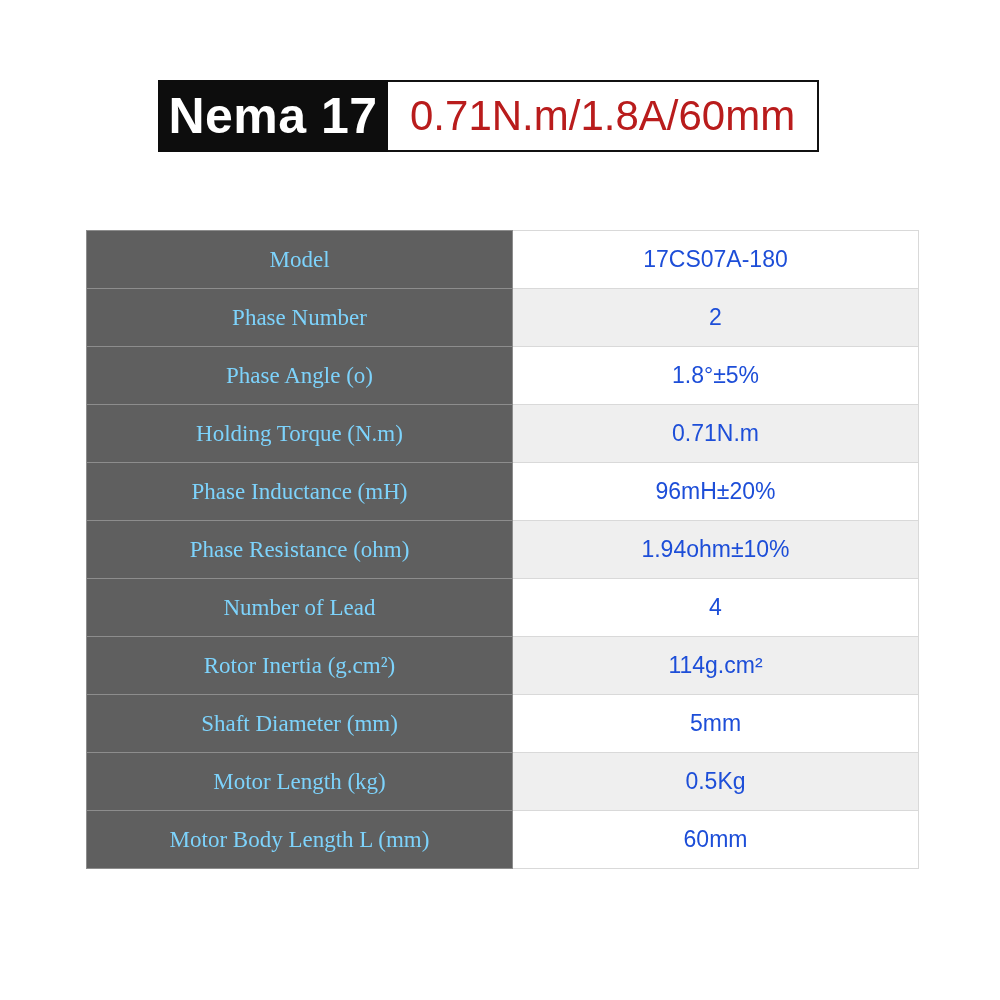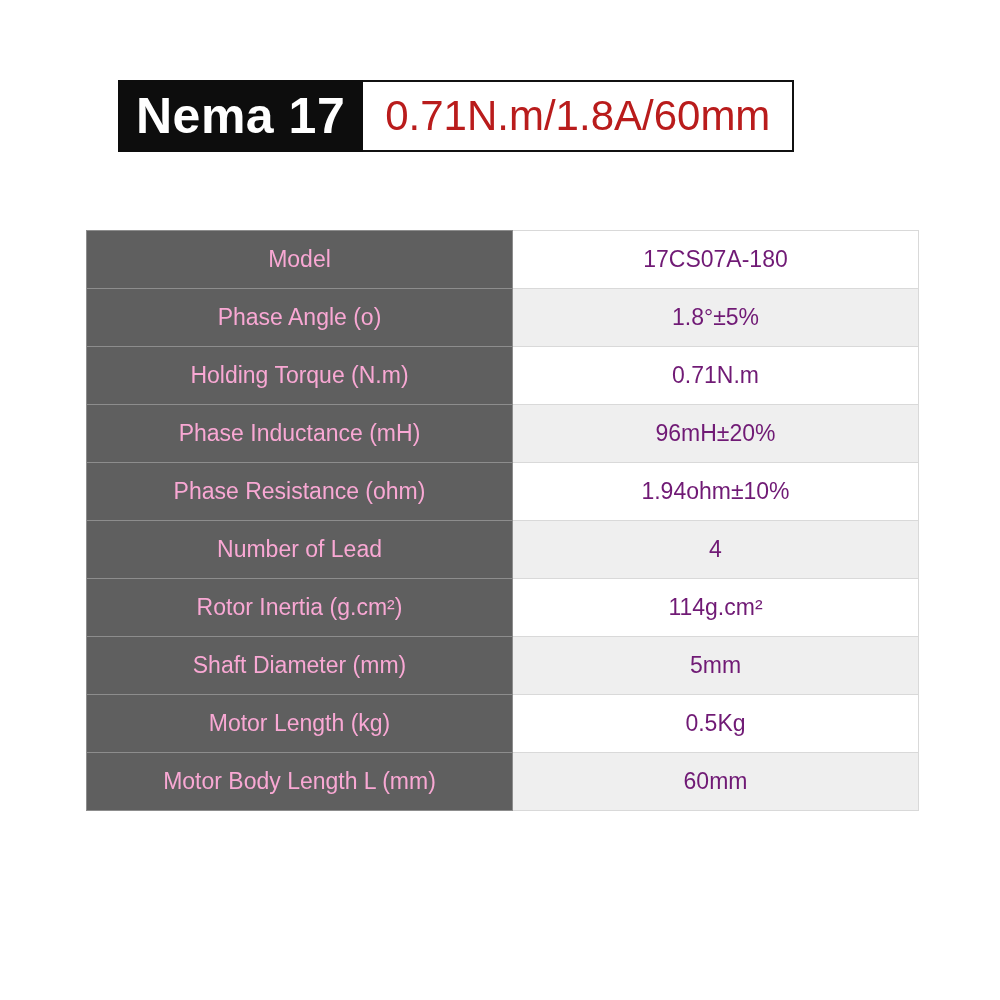--- a/index.html
+++ b/index.html
@@ -34,23 +34,24 @@
   }
   .header-title {
     background: #0d0d0d;
     color: #ffffff;
     font-size: 50px;
     font-weight: 700;
     letter-spacing: 0.5px;
     display: flex;
     align-items: center;
     justify-content: center;
-    padding: 0 18px;
+    padding: 0 10px;
     min-width: 230px;
     box-sizing: border-box;
+    margin-left: 40px;
   }
   .header-spec {
     background: #ffffff;
     color: #b91c1c;
     font-size: 42px;
     font-weight: 400;
     display: flex;
     align-items: center;
     justify-content: center;
     padding: 0 22px;
@@ -72,31 +73,32 @@
   .spec-table tr {
     height: 58px;
   }
   .spec-table td {
     padding: 0;
     margin: 0;
   }
   .cell-label {
     width: 425px;
     background: #5f5f5f;
-    color: #f9a8d4;
+    color: #7dd3fc;
     font-size: 23px;
     text-align: center;
     vertical-align: middle;
     border: 1px solid #8d8d8d;
     font-weight: 400;
+    font-family: Liberation Serif, serif;
   }
   .cell-value {
     width: 405px;
     background: #f0f0f0;
-    color: #701a75;
+    color: #1d4ed8;
     font-size: 23px;
     text-align: center;
     vertical-align: middle;
     border: 1px solid #d9d9d9;
     font-weight: 400;
   }
   .spec-table tr:nth-child(odd) .cell-value {
     background: #ffffff;
   }
   .spec-table tr:nth-child(even) .cell-value {
@@ -111,20 +113,24 @@
   <div class="header">
     <div class="header-title">Nema 17</div>
     <div class="header-spec">0.71N.m/1.8A/60mm</div>
   </div>
 
   <table class="spec-table">
     <tbody>
         <tr>
           <td class="cell-label">Model</td>
           <td class="cell-value">17CS07A-180</td>
+        </tr>
+        <tr>
+          <td class="cell-label">Phase Number</td>
+          <td class="cell-value">2</td>
         </tr>
         <tr>
           <td class="cell-label">Phase Angle (o)</td>
           <td class="cell-value">1.8°±5%</td>
         </tr>
         <tr>
           <td class="cell-label">Holding Torque (N.m)</td>
           <td class="cell-value">0.71N.m</td>
         </tr>
         <tr>

